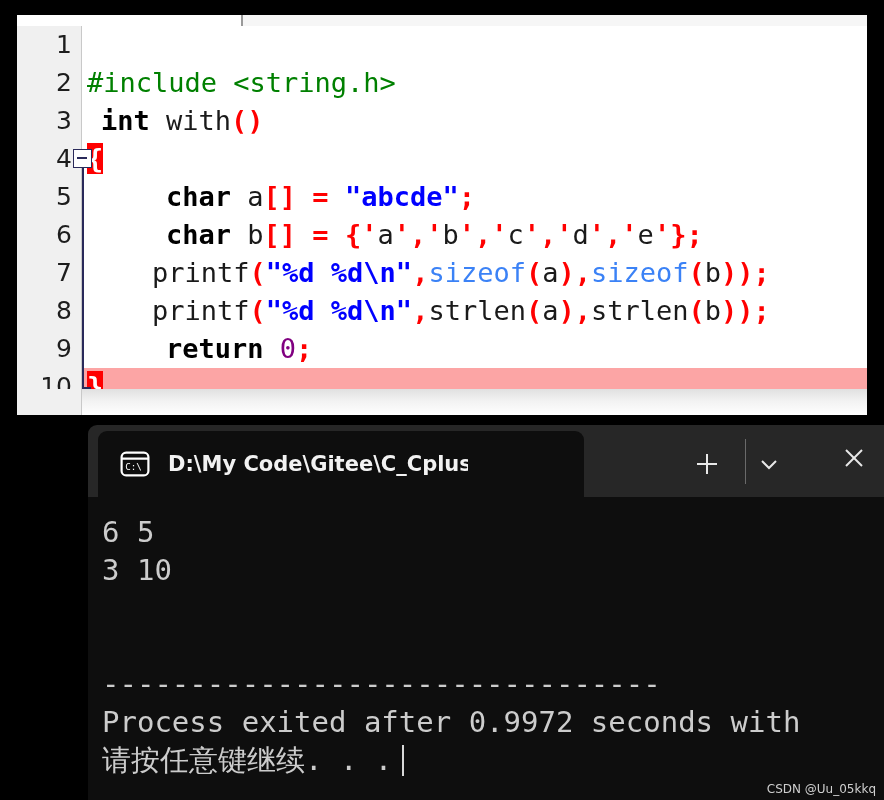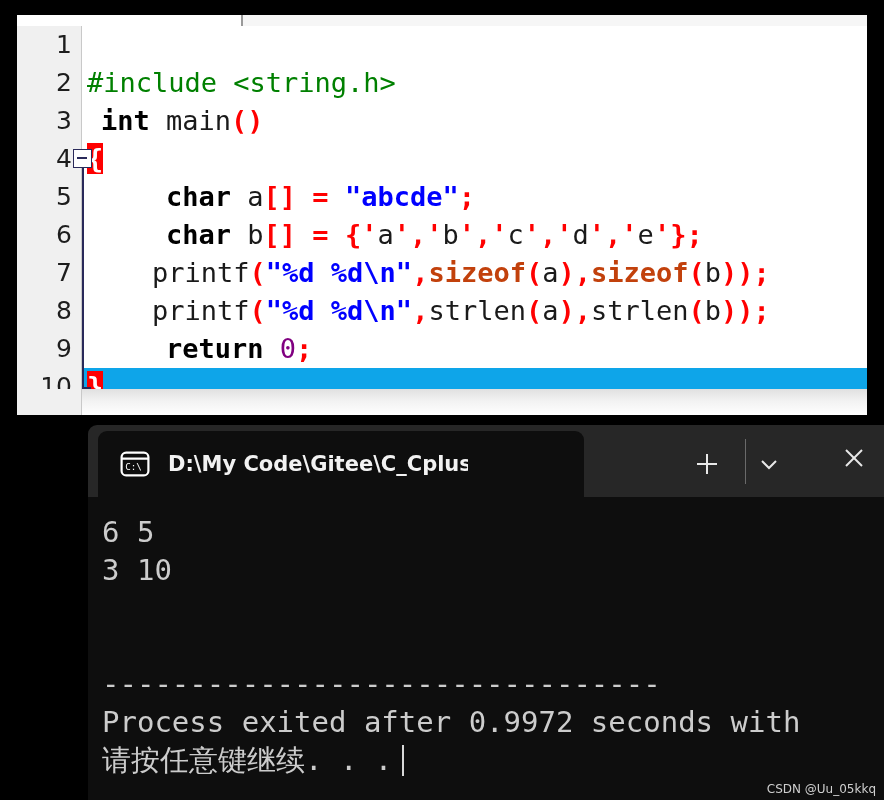--- a/index.html
+++ b/index.html
@@ -46,21 +46,21 @@
   }
 
   .code-line {
     position: relative;
     height: 38px;
     line-height: 38px;
     white-space: pre;
     font-family: "DejaVu Sans Mono", monospace;
     font-size: 27px;
   }
-  .code-line.highlight { background: #0ea5e9; }
+  .code-line.highlight { background: #fca5a5; }
 
   .gutter {
     position: absolute;
     left: 0; top: 0;
     width: 65px; height: 100%;
     background: #f0f0f0;
     border-right: 1px solid #c9c9c9;
     box-sizing: border-box;
   }
   .ln {
@@ -106,21 +106,21 @@
     background: #2a2a5a;
   }
 
   
   .t-pp    { color: #008000; }
   .t-kw    { color: #000000; font-weight: bold; margin-left: 14px; }
   .t-plain { color: #1a1a1a; }
   .t-punc  { color: #ff0000; font-weight: bold; }
   .t-str   { color: #0000ff; font-weight: bold; }
   .t-num   { color: #800080; }
-  .t-fn    { color: #c2410c; font-weight: bold; }
+  .t-fn    { color: #3b82f6; font-weight: normal; }
   .t-brace-hl {
     color: #ffffff;
     background: #ff0000;
     font-weight: bold;
   }
 
   #editor-fade {
     position: absolute;
     left: 65px; bottom: 0;
     width: 785px; height: 26px;
@@ -251,21 +251,21 @@
 
   <div id="editor">
 
     <div id="editor-scrollbar">
       <div id="editor-scrollbar-thumb"></div>
     </div>
 
     <div id="code-area">
         <div class="code-line"><div class="gutter"></div><span class="ln">1</span></div>
         <div class="code-line"><div class="gutter"></div><span class="ln">2</span><span class="codetext"><span class="t-pp">#include &lt;string.h&gt;</span></span></div>
-        <div class="code-line"><div class="gutter"></div><span class="ln">3</span><span class="codetext"><span class="t-kw">int</span><span class="t-plain"> main</span><span class="t-punc">()</span></span></div>
+        <div class="code-line"><div class="gutter"></div><span class="ln">3</span><span class="codetext"><span class="t-kw">int</span><span class="t-plain"> with</span><span class="t-punc">()</span></span></div>
         <div class="code-line"><div class="gutter"></div><span class="ln">4</span><span class="codetext"><span class="t-brace-hl">{</span></span></div>
         <div class="code-line"><div class="gutter"></div><span class="ln">5</span><span class="codetext"><span class="t-plain">    </span><span class="t-kw">char</span><span class="t-plain"> a</span><span class="t-punc">[]</span><span class="t-plain"> </span><span class="t-punc">=</span><span class="t-plain"> </span><span class="t-str">"abcde"</span><span class="t-punc">;</span></span></div>
         <div class="code-line"><div class="gutter"></div><span class="ln">6</span><span class="codetext"><span class="t-plain">    </span><span class="t-kw">char</span><span class="t-plain"> b</span><span class="t-punc">[]</span><span class="t-plain"> </span><span class="t-punc">=</span><span class="t-plain"> </span><span class="t-punc">{</span><span class="t-punc">'</span><span class="t-plain">a</span><span class="t-punc">',</span><span class="t-punc">'</span><span class="t-plain">b</span><span class="t-punc">',</span><span class="t-punc">'</span><span class="t-plain">c</span><span class="t-punc">',</span><span class="t-punc">'</span><span class="t-plain">d</span><span class="t-punc">',</span><span class="t-punc">'</span><span class="t-plain">e</span><span class="t-punc">'</span><span class="t-punc">};</span></span></div>
         <div class="code-line"><div class="gutter"></div><span class="ln">7</span><span class="codetext"><span class="t-plain">    printf</span><span class="t-punc">(</span><span class="t-str">"%d %d\n"</span><span class="t-punc">,</span><span class="t-fn">sizeof</span><span class="t-punc">(</span><span class="t-plain">a</span><span class="t-punc">),</span><span class="t-fn">sizeof</span><span class="t-punc">(</span><span class="t-plain">b</span><span class="t-punc">));</span></span></div>
         <div class="code-line"><div class="gutter"></div><span class="ln">8</span><span class="codetext"><span class="t-plain">    printf</span><span class="t-punc">(</span><span class="t-str">"%d %d\n"</span><span class="t-punc">,</span><span class="t-plain">strlen</span><span class="t-punc">(</span><span class="t-plain">a</span><span class="t-punc">),</span><span class="t-plain">strlen</span><span class="t-punc">(</span><span class="t-plain">b</span><span class="t-punc">));</span></span></div>
         <div class="code-line"><div class="gutter"></div><span class="ln">9</span><span class="codetext"><span class="t-plain">    </span><span class="t-kw">return</span><span class="t-plain"> </span><span class="t-num">0</span><span class="t-punc">;</span></span></div>
         <div class="code-line highlight"><div class="gutter"></div><span class="ln">10</span><span class="codetext"><span class="t-brace-hl">}</span></span></div>
         <div id="fold-box" style="top: 123px;"></div>
         <div id="fold-line" style="top: 142px; height: 237px;"></div>
         <div id="fold-foot" style="top: 361px;"></div>

